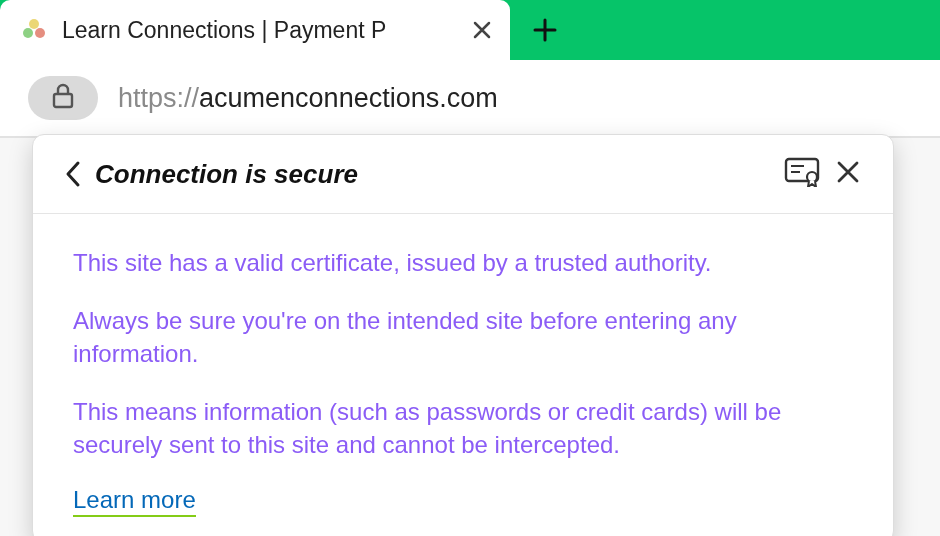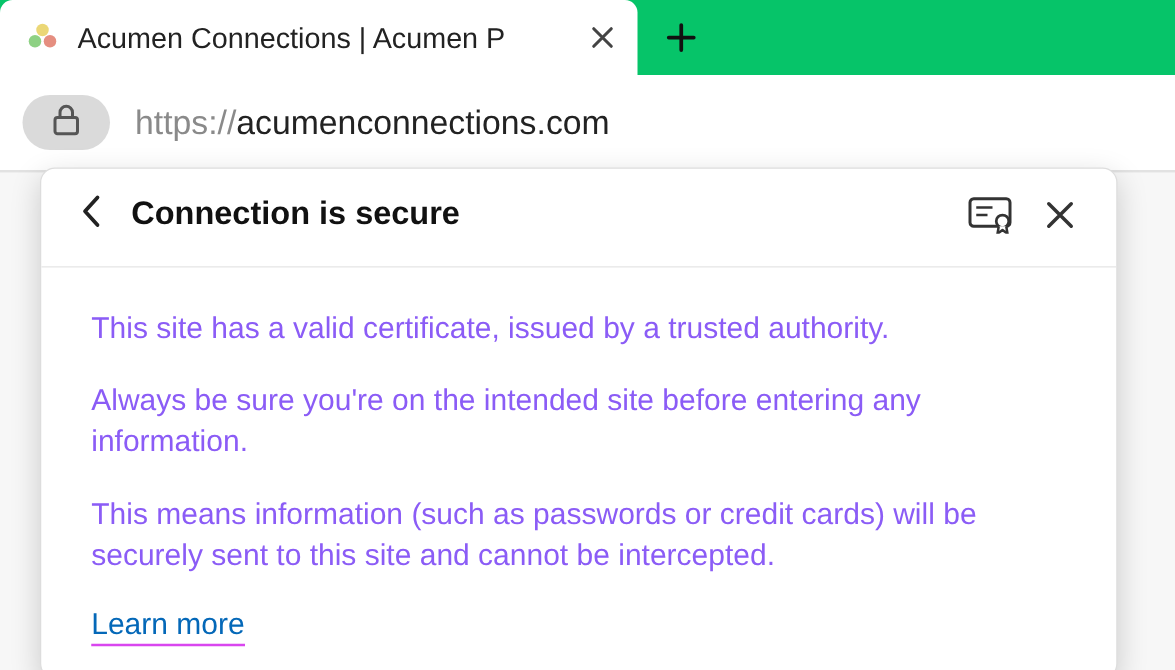--- a/index.html
+++ b/index.html
@@ -46,21 +46,21 @@
     .new-tab {
       width: 70px; height: 60px;
       display: flex; align-items: center; justify-content: center;
     }
     .addr-bar-outer {
       background: #fff;
       height: 78px;
       border-bottom: 2px solid #e2e2e2;
       display: flex;
       align-items: center;
-      padding-left: 18px;
+      padding-left: 28px;
     }
     .lock-pill {
       background: #dadada;
       border-radius: 22px;
       width: 70px;
       height: 44px;
       display: flex;
       align-items: center;
       justify-content: center;
     }
@@ -76,24 +76,25 @@
       left: 32px;
       width: 862px;
       background: #fff;
       border: 1px solid #ddd;
       border-radius: 12px;
       box-shadow: 0 8px 24px rgba(0,0,0,0.18);
       overflow: hidden;
     }
     .popover-header {
       display: flex;
-      align-items: flex-start;
+      align-items: center;
       padding: 20px 26px;
       border-bottom: 1px solid #e5e5e5;
-      gap: 18px;
+      gap: 8px;
+      font-style: italic;
     }
     .back-btn {
       width: 28px; height: 28px;
       display: flex; align-items: center; justify-content: center;
     }
     .popover-title {
       flex: 1;
       font-size: 26px;
       font-weight: 700;
       color: #111;
@@ -108,37 +109,37 @@
     .popover-body p {
       font-size: 24px;
       color: #8b5cf6;
       line-height: 1.4;
       margin-bottom: 24px;
     }
     .learn-link {
       color: #0468b8;
       font-size: 24px;
       text-decoration: none;
-      border-bottom: 2px solid #d946ef;
+      border-bottom: 2px solid #84cc16;
       padding-bottom: 2px;
     }
   </style>
 </head>
 <body>
 
 <div class="tab-strip">
   <div class="tab">
     <span class="favicon">
       <svg width="26" height="26" viewBox="0 0 26 26">
         <circle cx="13" cy="7" r="5" fill="#e8d05e" opacity="0.85"></circle>
         <circle cx="7" cy="16" r="5" fill="#7ac96f" opacity="0.85"></circle>
         <circle cx="19" cy="16" r="5" fill="#e07a6a" opacity="0.85"></circle>
       </svg>
     </span>
-    <span class="tab-title">Acumen Connections | Acumen P</span>
+    <span class="tab-title">Learn Connections | Payment P</span>
     <span class="tab-close">
       <svg width="20" height="20" viewBox="0 0 20 20">
         <path d="M3 3 L17 17 M17 3 L3 17" stroke="#444" stroke-width="2.5" stroke-linecap="round"></path>
       </svg>
     </span>
   </div>
   <div class="new-tab">
     <svg width="26" height="26" viewBox="0 0 26 26">
       <path d="M13 3 V23 M3 13 H23" stroke="#111" stroke-width="3" stroke-linecap="round"></path>
     </svg>

